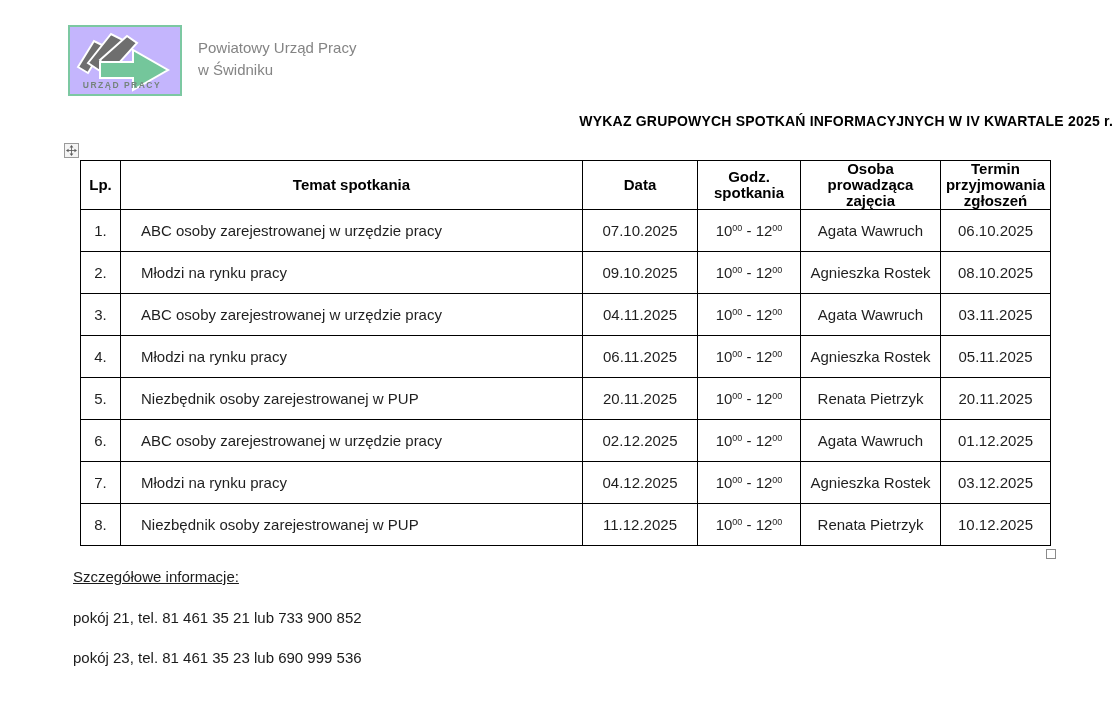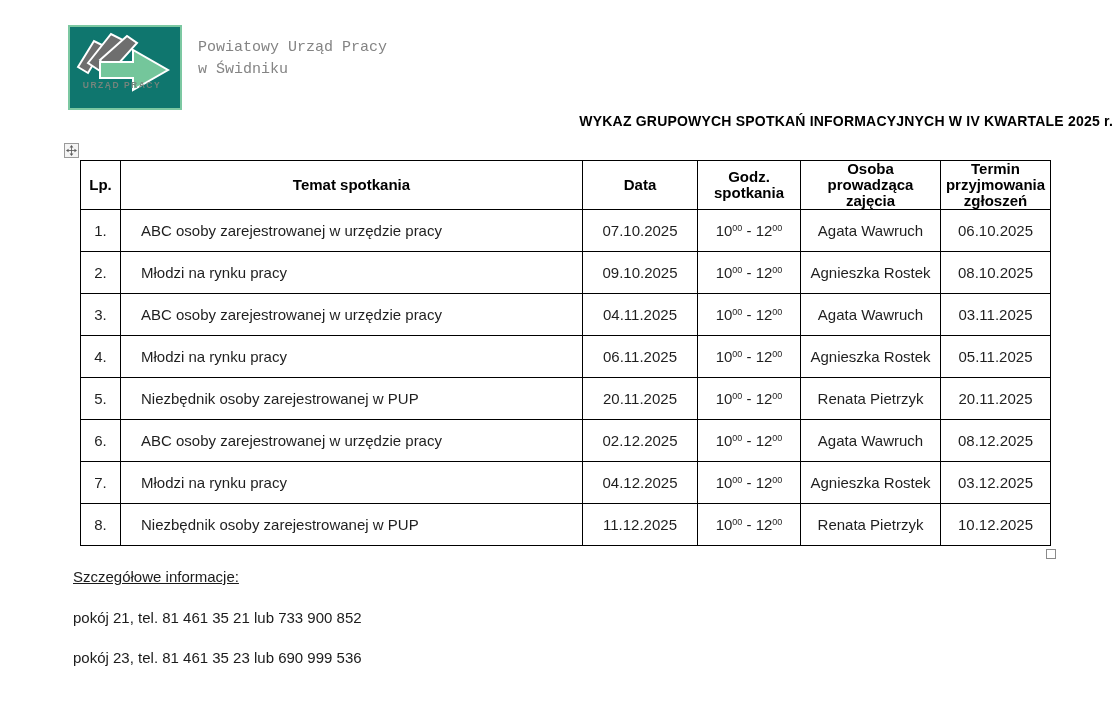--- a/index.html
+++ b/index.html
@@ -13,31 +13,30 @@
     width: 1113px;
     height: 705px;
     background: #ffffff;
     overflow: hidden;
   }
 
   
   .logo-box {
     position: absolute;
     left: 68px; top: 25px;
-    width: 114px; height: 85px;
+    width: 114px; height: 71px;
     border: 2px solid #7cc8a2;
-    background: #0f766e;
+    background: #c4b5fd;
   }
   .org-name {
     position: absolute;
     left: 198px; top: 37px;
     font-size: 15px;
     line-height: 22px;
     color: #848484;
-    font-family: Liberation Mono, monospace;
   }
 
   
   .doc-title {
     position: absolute;
     left: 0; top: 113px;
     width: 1113px;
     text-align: right;
     font-size: 14px;
     font-weight: bold;
@@ -214,21 +213,21 @@
         <td><span>10</span><span class="t-sup">00</span><span> - </span><span>12</span><span class="t-sup">00</span></td>
         <td>Renata Pietrzyk</td>
         <td>20.11.2025</td>
       </tr>
       <tr>
         <td>6.</td>
         <td class="temat">ABC osoby zarejestrowanej w urzędzie pracy</td>
         <td>02.12.2025</td>
         <td><span>10</span><span class="t-sup">00</span><span> - </span><span>12</span><span class="t-sup">00</span></td>
         <td>Agata Wawruch</td>
-        <td>08.12.2025</td>
+        <td>01.12.2025</td>
       </tr>
       <tr>
         <td>7.</td>
         <td class="temat">Młodzi na rynku pracy</td>
         <td>04.12.2025</td>
         <td><span>10</span><span class="t-sup">00</span><span> - </span><span>12</span><span class="t-sup">00</span></td>
         <td>Agnieszka Rostek</td>
         <td>03.12.2025</td>
       </tr>
       <tr>

